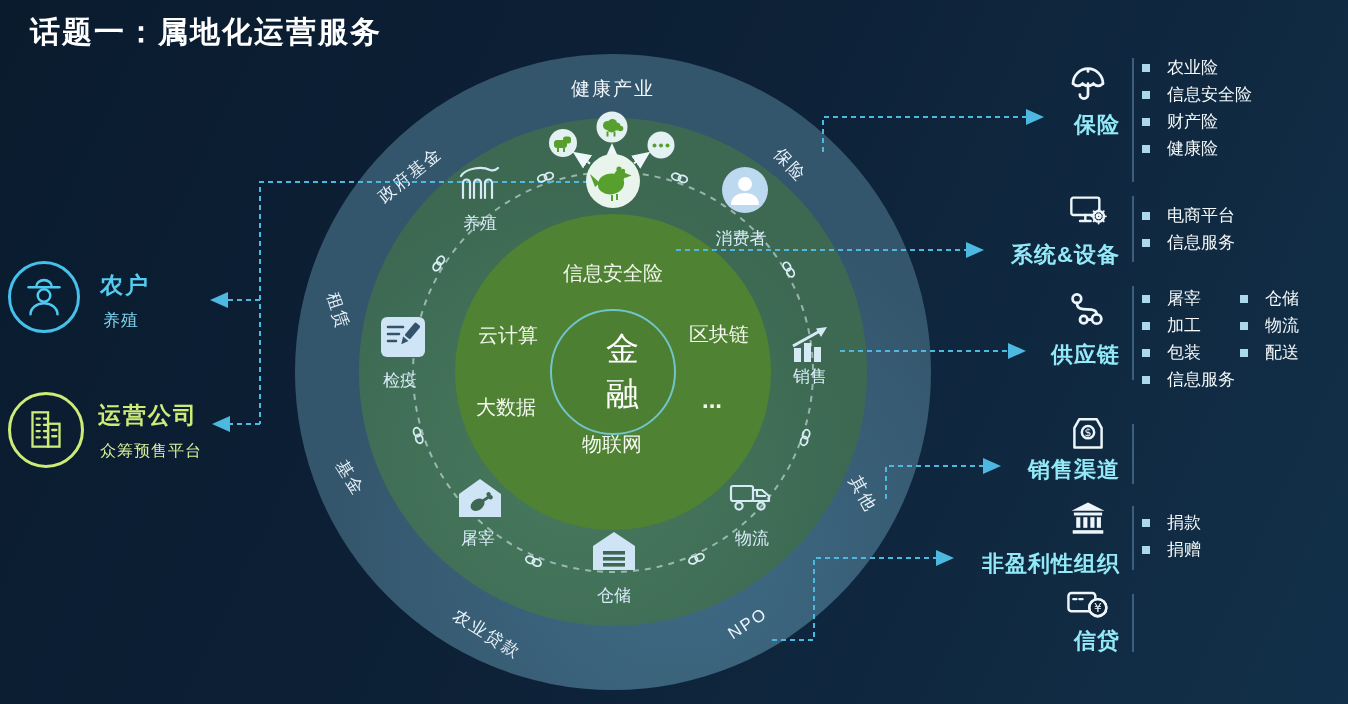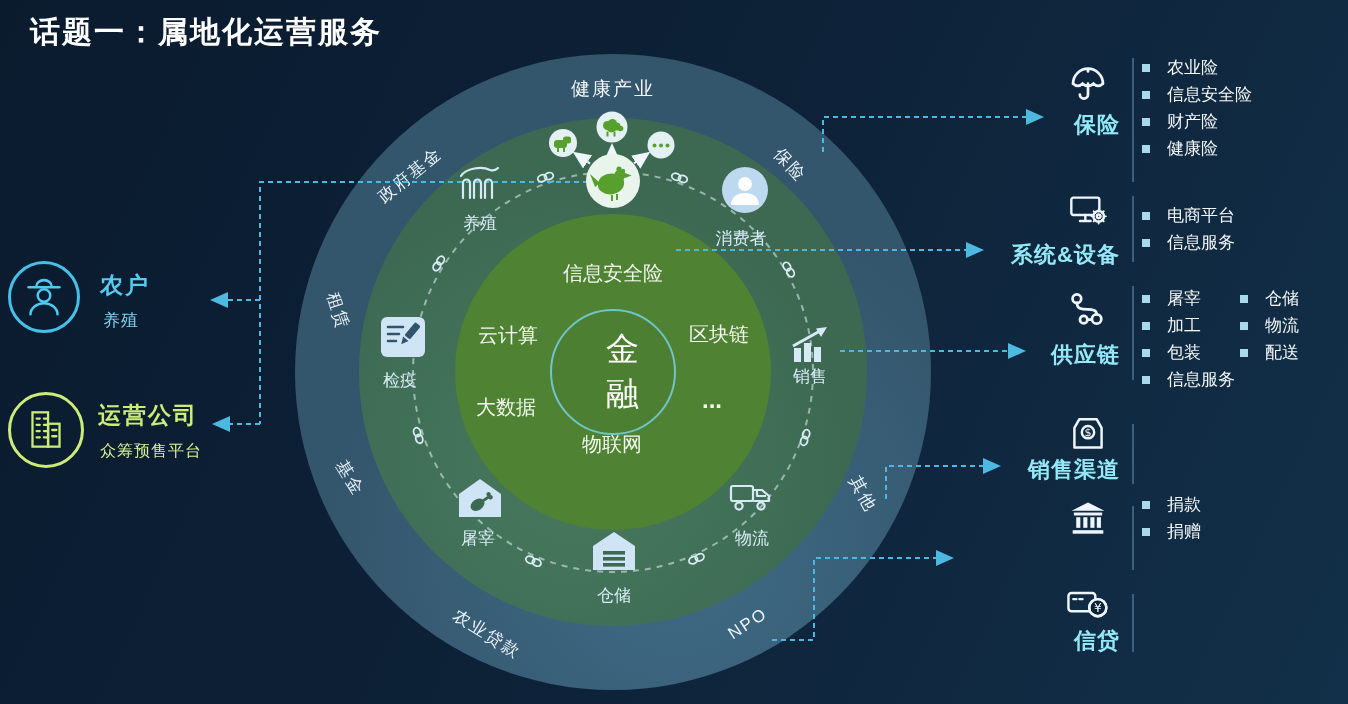--- a/index.html
+++ b/index.html
@@ -366,22 +366,23 @@
   <span class="abs rp-icon" style="top:500px">
     <svg width="40" height="38" viewBox="0 0 34 32" fill="#eef6fb">
       <polygon points="17,2 31,9 3,9"></polygon>
         <rect x="5" y="10.5" width="24" height="2.5"></rect>
       <rect x="7" y="14.5" width="3.5" height="9"></rect>
         <rect x="13" y="14.5" width="3.5" height="9"></rect>
         <rect x="19" y="14.5" width="3.5" height="9"></rect>
         <rect x="24.5" y="14.5" width="3.5" height="9"></rect>
       <rect x="4" y="25.5" width="26" height="3"></rect>
     </svg></span>
+  <div class="abs rp-label" style="top:549px">非盈利性组织</div>
   <div class="abs rp-divider" style="top:506px;height:64px"></div>
-  <ul class="rp-items" style="left:1142px;top:491px">
+  <ul class="rp-items" style="left:1142px;top:509px">
     <li>
         <span>捐款</span>
       </li>
     <li>
         <span>捐赠</span>
       </li>
   </ul>
 
   <span class="abs rp-icon" style="top:585px">
     <svg width="44" height="38" viewBox="0 0 36 30" fill="none" stroke="#eef6fb" stroke-width="2" stroke-linecap="round">

